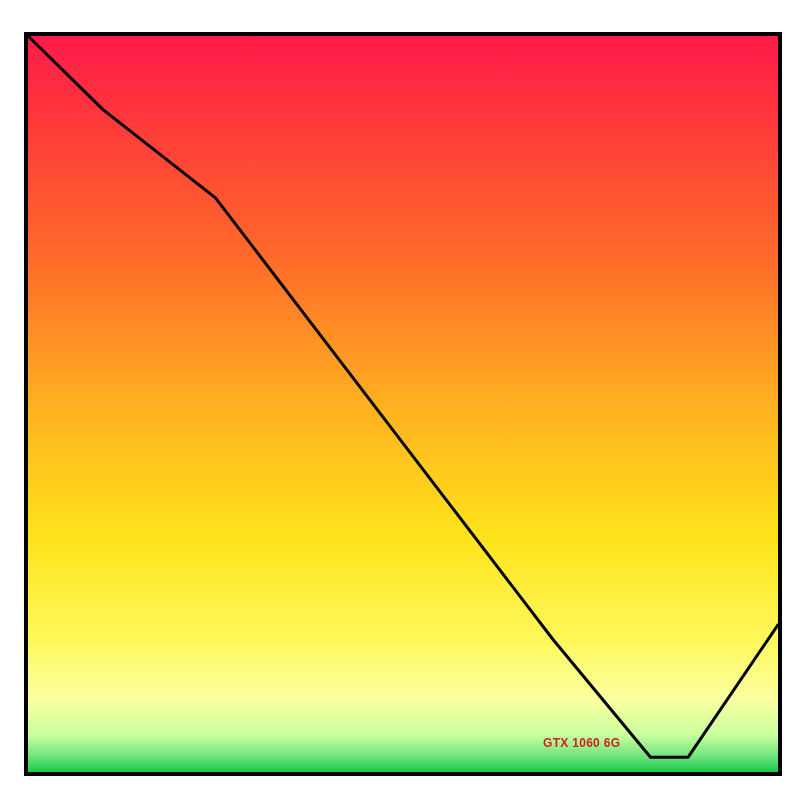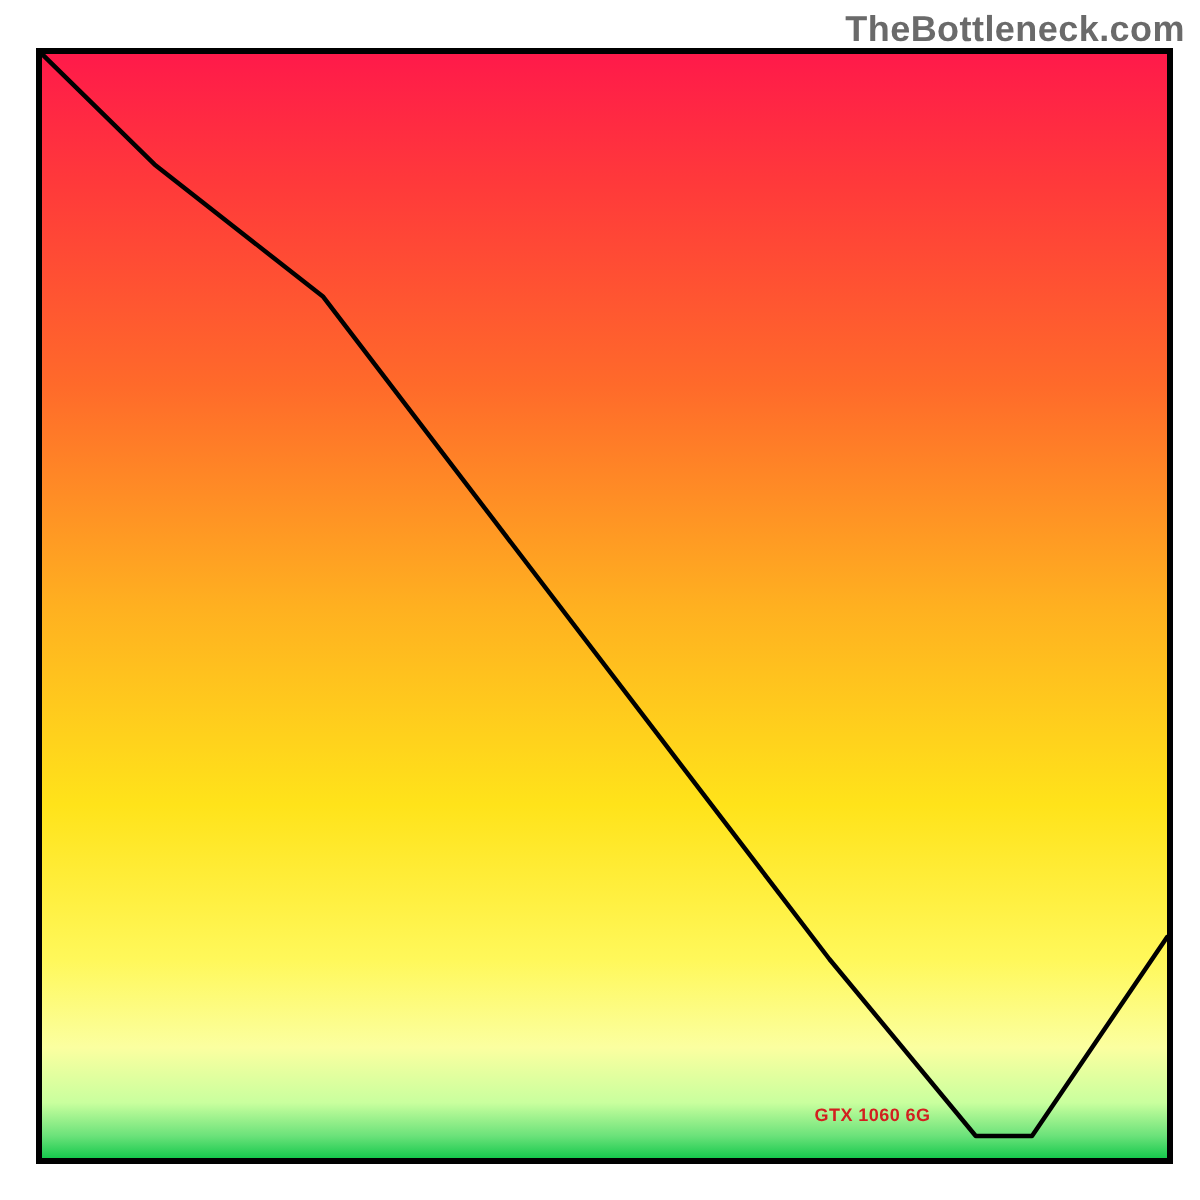--- a/index.html
+++ b/index.html
@@ -76,21 +76,20 @@
     color: #d21f1f;
     letter-spacing: 0.3px;
     user-select: none;
     white-space: nowrap;
   }
 </style>
 </head>
 <body>
 <div class="stage">
 
-  <div class="watermark">TheBottleneck.com</div>
 
   <div class="plot-area">
     <div class="top-border"></div>
     <div class="right-border"></div>
 
     <svg class="bg-gradient" viewBox="0 0 750 736" preserveAspectRatio="none">
       <defs>
         <linearGradient id="heat" x1="0" y1="0" x2="0" y2="1">
           <stop offset="0%" stop-color="#ff1a4a"></stop>
           <stop offset="12%" stop-color="#ff3a3a"></stop>

